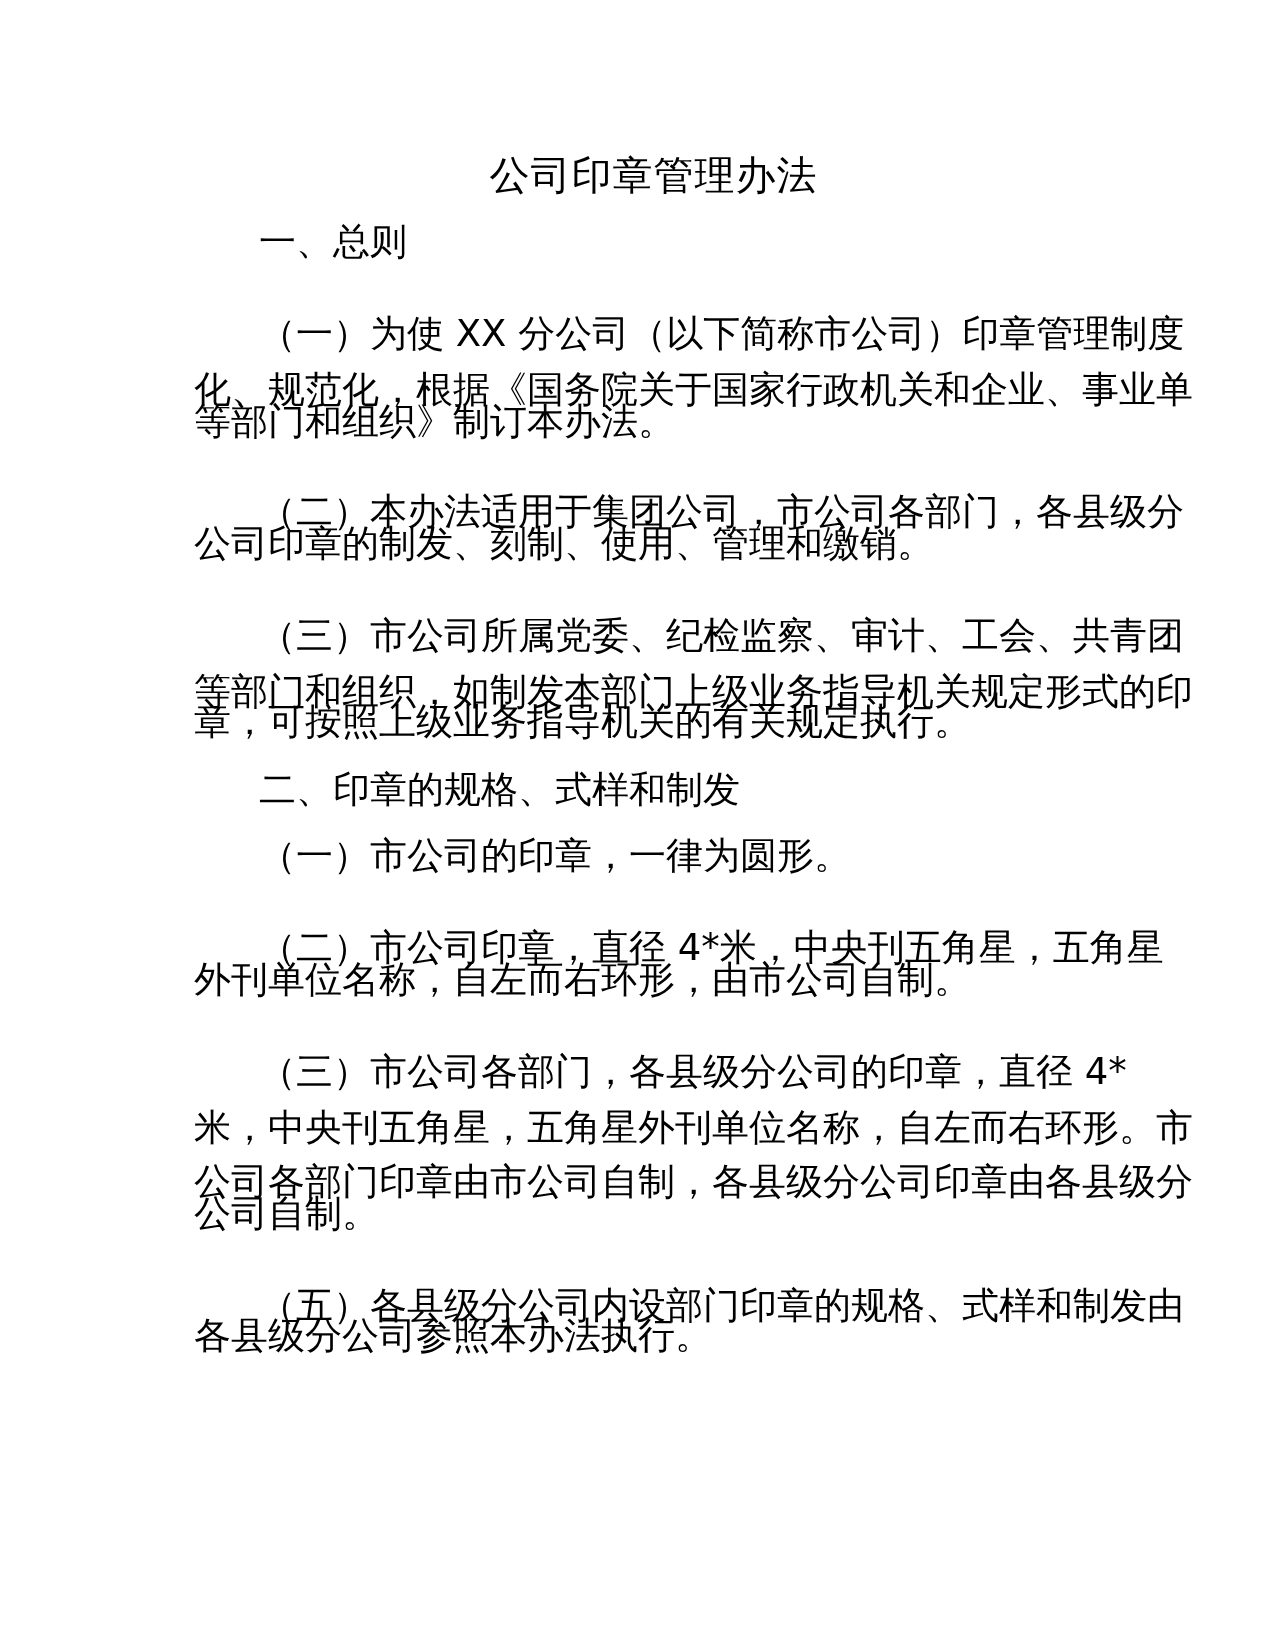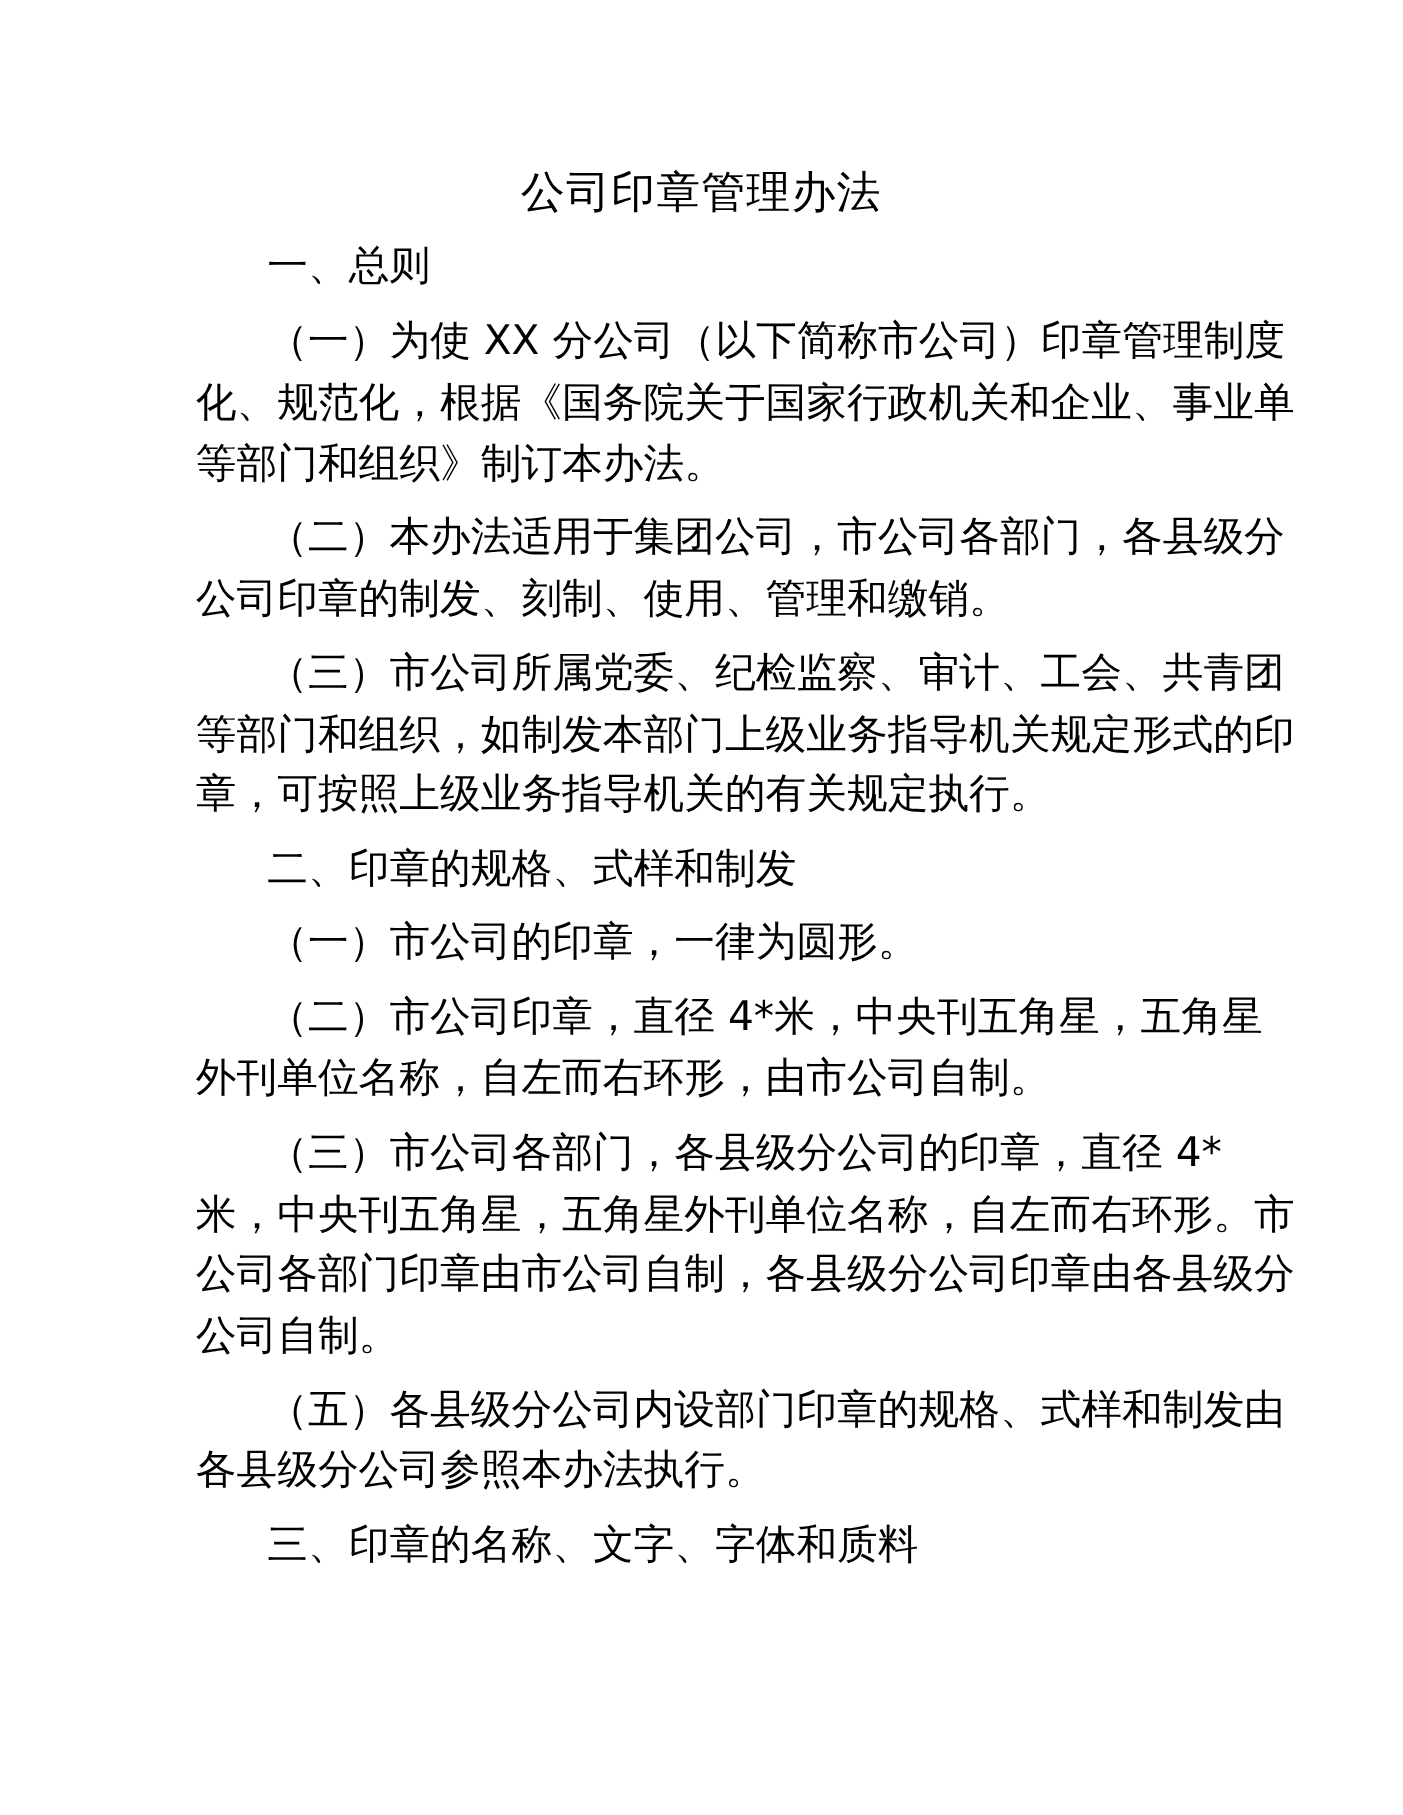--- a/index.html
+++ b/index.html
@@ -1,31 +1,31 @@
 <!DOCTYPE html>
 <html><head>
   <meta charset="utf-8">
   <style>
     html, body { margin: 0; padding: 0; background: #ffffff; }
     body {
       width: 1275px; height: 1650px; position: relative; overflow: hidden;
       font-family: "DejaVu Sans", "Liberation Sans", sans-serif;
       color: #000000;
     }
-    .page { position: absolute; left: 0; top: 0; width: 1251px; height: 1650px; }
+    .page { position: absolute; left: 16px; top: 0; width: 1251px; height: 1650px; }
     .title {
       position: absolute; left: 0; width: 1275px; top: 150px;
       text-align: center; font-size: 40px; line-height: 50px; letter-spacing: 1px;
     }
     .line {
       position: absolute; font-size: 37px; line-height: 40px; white-space: nowrap;
     }
     .ind { left: 243px; }
     .full { left: 178px; }
-    .just { width: 857px; text-align: justify; text-align-last: justify; }
+    .just { width: 857px; text-align: justify; text-align-last: justify; margin-top: 24px; }
   </style>
 </head>
 <body>
 
 <div class="page">
   <div class="title">公司印章管理办法</div>
 
   <div class="line ind" style="top:222px">一、总则</div>
   <div class="line ind just" style="top:290px;width:792px">（一）为使 XX 分公司（以下简称市公司）印章管理制度</div>
   <div class="line full just" style="top:346px">化、规范化，根据《国务院关于国家行政机关和企业、事业单</div>
@@ -45,14 +45,13 @@
   <div class="line full" style="top:960px">外刊单位名称，自左而右环形，由市公司自制。</div>
 
   <div class="line ind just" style="top:1028px;width:792px">（三）市公司各部门，各县级分公司的印章，直径 4*</div>
   <div class="line full just" style="top:1084px">米，中央刊五角星，五角星外刊单位名称，自左而右环形。市</div>
   <div class="line full just" style="top:1138px">公司各部门印章由市公司自制，各县级分公司印章由各县级分</div>
   <div class="line full" style="top:1194px">公司自制。</div>
 
   <div class="line full" style="top:1316px">各县级分公司参照本办法执行。</div>
   <div class="line ind just" style="top:1262px;width:792px">（五）各县级分公司内设部门印章的规格、式样和制发由</div>
 
-  <div class="line ind" style="top:1384px">三、印章的名称、文字、字体和质料</div>
 </div>
 
 </body></html>

